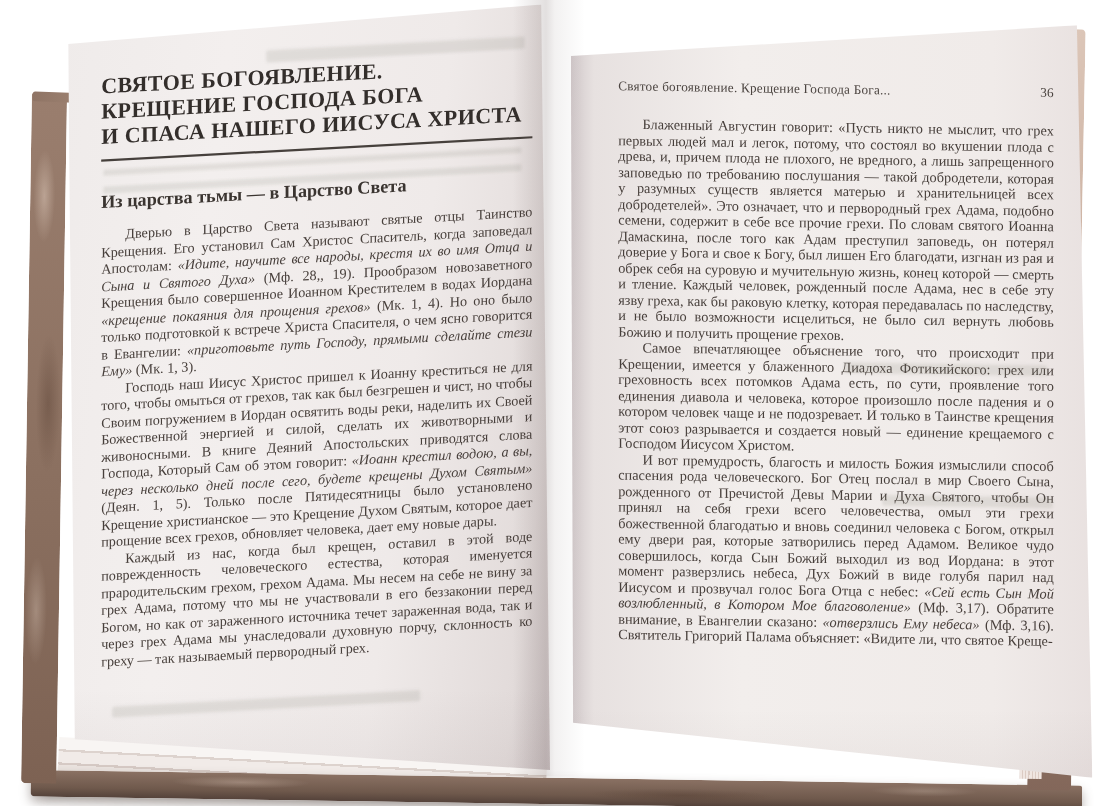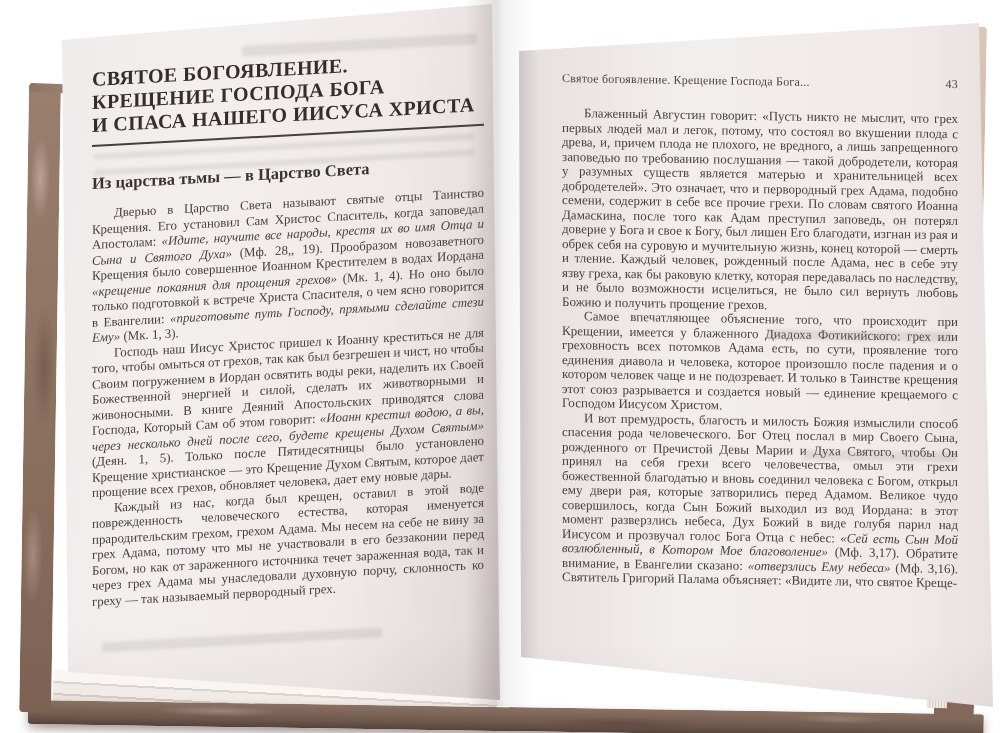--- a/index.html
+++ b/index.html
@@ -133,21 +133,21 @@
           <p class="para"><span>Каждый из нас, когда был крещен, оставил в этой воде поврежденность человеческого естества, которая именуется прародительским грехом, грехом Адама. Мы несем на себе не вину за грех Адама, потому что мы не участвовали в его беззаконии перед Богом, но как от зараженного источника течет зараженная вода, так и через грех Адама мы унаследовали духовную порчу, склонность ко греху — так называемый первородный грех.</span></p>
         </div>
       <div class="ghost g3"></div>
     </div>
   </div>
 
   <div class="page page-right">
     <div class="content content-right">
       <div class="running-header">
         <span>Святое богоявление. Крещение Господа Бога...</span>
-        <span>43</span>
+        <span>36</span>
       </div>
       <div class="body right-body">
           <p class="para"><span>Блаженный Августин говорит: «Пусть никто не мыслит, что грех первых людей мал и легок, потому, что состоял во вкушении плода с древа, и, причем плода не плохого, не вредного, а лишь запрещенного заповедью по требованию послушания — такой добродетели, которая у разумных существ является матерью и хранительницей всех добродетелей». Это означает, что и первородный грех Адама, подобно семени, содержит в себе все прочие грехи. По словам святого Иоанна Дамаскина, после того как Адам преступил заповедь, он потерял доверие у Бога и свое к Богу, был лишен Его благодати, изгнан из рая и обрек себя на суровую и мучительную жизнь, конец которой — смерть и тление. Каждый человек, рожденный после Адама, нес в себе эту язву греха, как бы раковую клетку, которая передавалась по наследству, и не было возможности исцелиться, не было сил вернуть любовь Божию и получить прощение грехов.</span></p>
           <p class="para"><span>Самое впечатляющее объяснение того, что происходит при Крещении, имеется у блаженного Диадоха Фотикийского: грех или греховность всех потомков Адама есть, по сути, проявление того единения диавола и человека, которое произошло после падения и о котором человек чаще и не подозревает. И только в Таинстве крещения этот союз разрывается и создается новый — единение крещаемого с Господом Иисусом Христом.</span></p>
           <p class="para"><span>И вот премудрость, благость и милость Божия измыслили способ спасения рода человеческого. Бог Отец послал в мир Своего Сына, рожденного от Пречистой Девы Марии и Духа Святого, чтобы Он принял на себя грехи всего человечества, омыл эти грехи божественной благодатью и вновь соединил человека с Богом, открыл ему двери рая, которые затворились перед Адамом. Великое чудо совершилось, когда Сын Божий выходил из вод Иордана: в этот момент разверзлись небеса, Дух Божий в виде голубя парил над Иисусом и прозвучал голос Бога Отца с небес: </span><span class="it">«Сей есть Сын Мой возлюбленный, в Котором Мое благоволение»</span><span> (Мф. 3,17). Обратите внимание, в Евангелии сказано: </span><span class="it">«отверзлись Ему небеса»</span><span> (Мф. 3,16). Святитель Григорий Палама объясняет: «Видите ли, что святое Креще-</span></p>
         </div>
       <div class="ghost g4"></div>
       <div class="ghost g5"></div>
     </div>
   </div>

